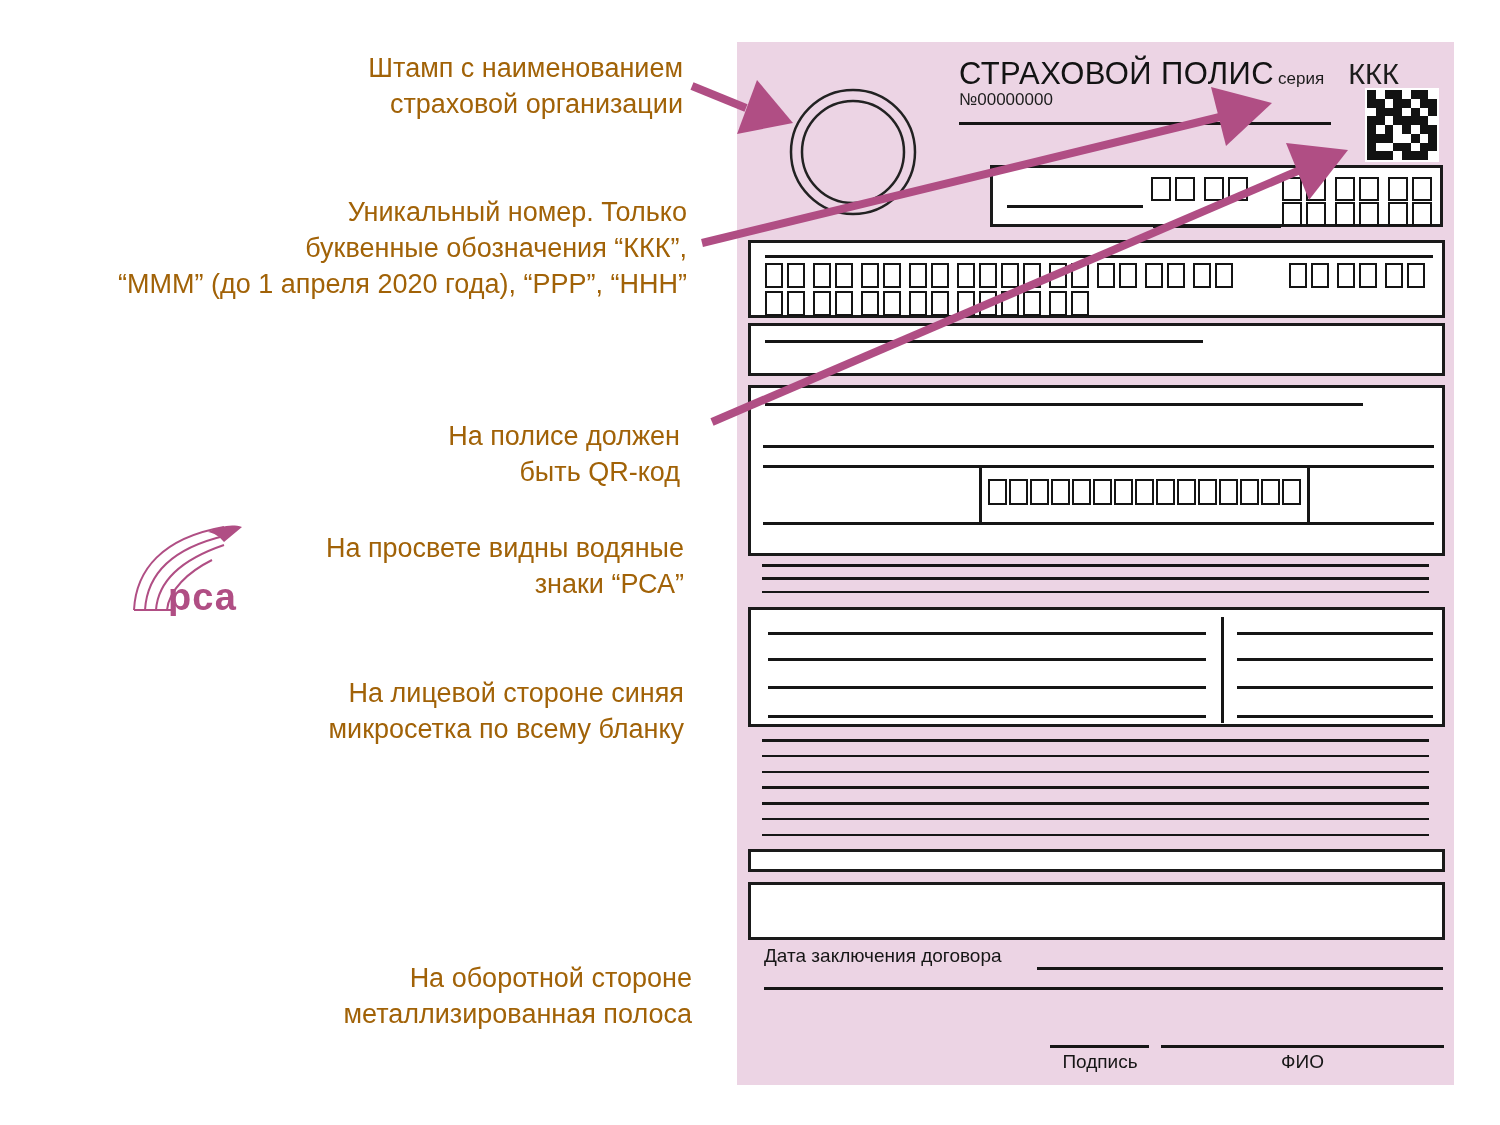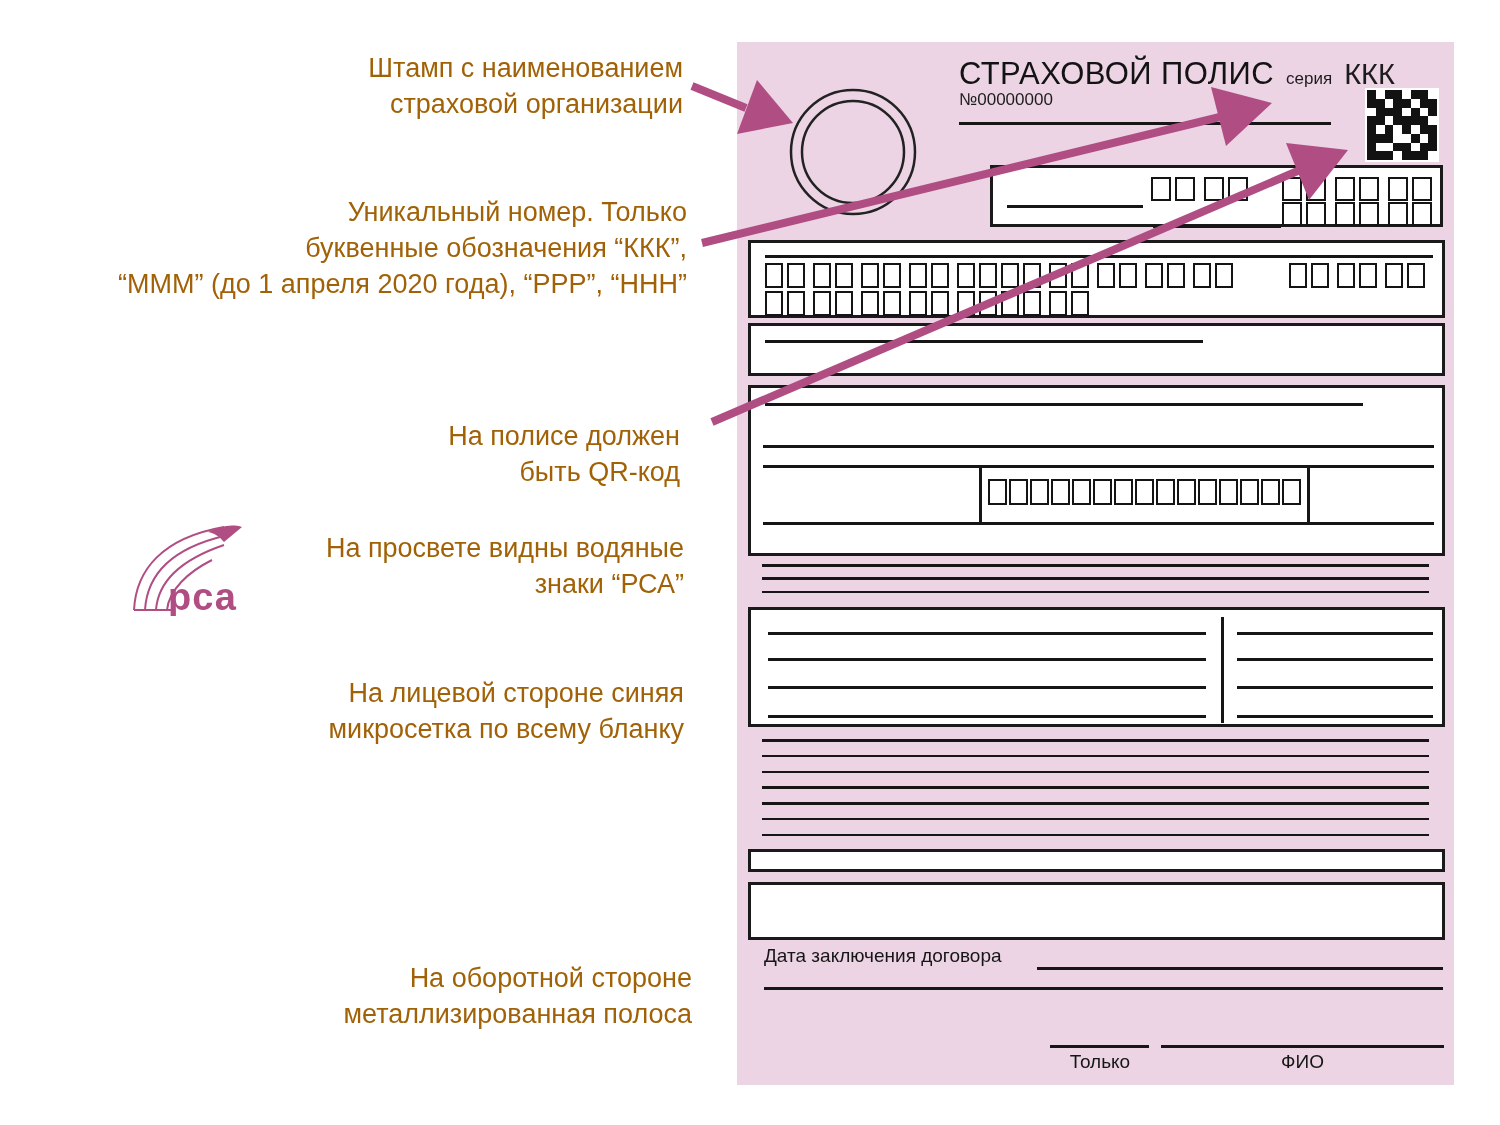--- a/index.html
+++ b/index.html
@@ -9,22 +9,22 @@
   .ann{position:absolute;text-align:right;font-size:27px;line-height:36px;
        white-space:pre-line;color:#a16207;}
   
   .card{position:absolute;left:737px;top:42px;width:717px;height:1043px;background:#ecd4e4;}
   .card *{box-sizing:border-box;}
   .wbox{position:absolute;background:#ffffff;border:3px solid #1a1a1a;}
   .hl{position:absolute;height:2.5px;background:#161616;}
   .vl{position:absolute;width:2.5px;background:#161616;}
   .title-row{position:absolute;left:222px;top:14px;display:flex;align-items:baseline;white-space:nowrap;}
   .title-main{font-size:31px;letter-spacing:.4px;color:#131313;}
-  .title-series{font-size:17px;margin-left:12px;}
-  .title-serval{font-size:29px;margin-left:12px;}
+  .title-series{font-size:17px;margin-left:4px;}
+  .title-serval{font-size:29px;margin-left:24px;}
   .polnum{position:absolute;left:222px;top:48px;font-size:17px;}
   .lbl{position:absolute;font-size:19px;color:#161616;}
   .lbl.center{text-align:center;}
   
   .box-row{position:absolute;display:flex;align-items:flex-start;}
   .cluster{display:flex;gap:4px;}
   .bx{display:block;width:20px;height:24px;background:#fff;border:2.4px solid #141414;}
   .row-a{gap:9px;} .row-a .spacer{display:block;width:16px;}
   .row-b{gap:8px;} .row-b .bx{width:18px;height:25px;} .row-b .spacer{display:block;width:40px;}
   .row-d .cluster{gap:2px;} .row-d .bx{width:19px;height:26px;}
@@ -338,21 +338,21 @@
       </div>
 
     <div class="wbox" style="left:11px;top:807px;width:697px;height:23px;"></div>
     <div class="wbox" style="left:11px;top:840px;width:697px;height:58px;"></div>
 
     <div class="lbl" style="left:27px;top:903px;">Дата заключения договора</div>
     <div class="hl" style="left:300px;top:925px;width:406px;"></div>
     <div class="hl" style="left:27px;top:945px;width:679px;"></div>
 
     <div class="hl" style="left:313px;top:1003px;width:99px;"></div>
-    <div class="lbl center" style="left:288px;top:1009px;width:150px;">Только</div>
+    <div class="lbl center" style="left:288px;top:1009px;width:150px;">Подпись</div>
     <div class="hl" style="left:424px;top:1003px;width:283px;"></div>
     <div class="lbl center" style="left:424px;top:1009px;width:283px;">ФИО</div>
   </div>
 
   <svg class="overlay" width="1500" height="1125" viewBox="0 0 1500 1125">
     <g stroke="#b04e84" stroke-width="8" fill="#b04e84">
       <line x1="692" y1="86" x2="746" y2="108"></line>
       <polygon points="793,123 757,80 737,134" stroke="none"></polygon>
       <line x1="702" y1="243" x2="1224" y2="116"></line>
       <polygon points="1272,103 1226,146 1211,87" stroke="none"></polygon>

